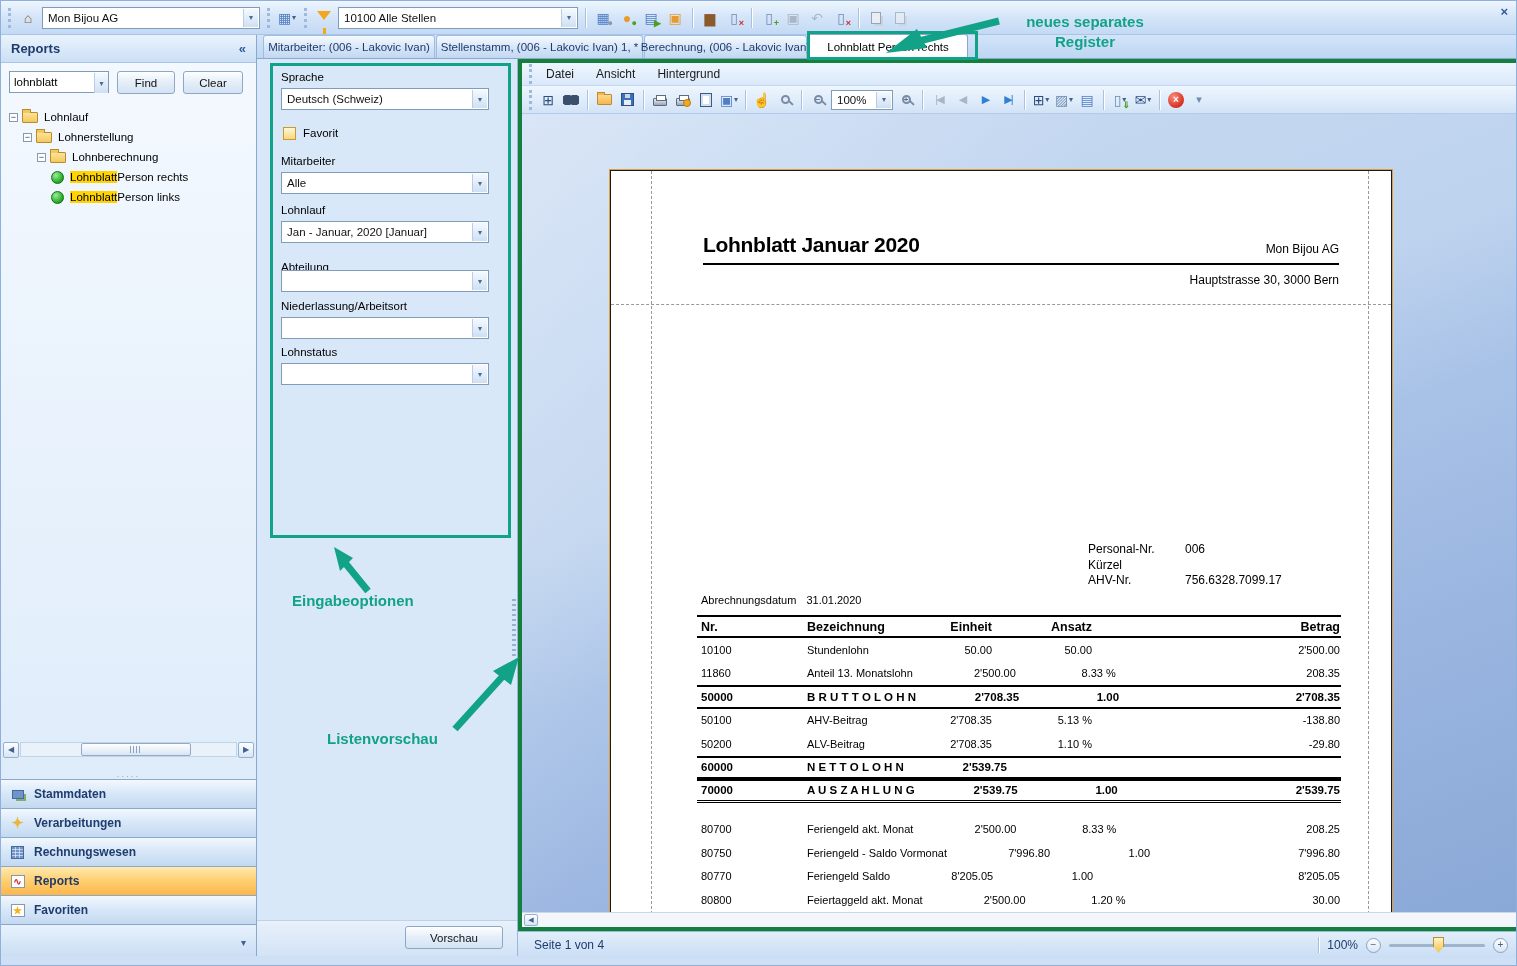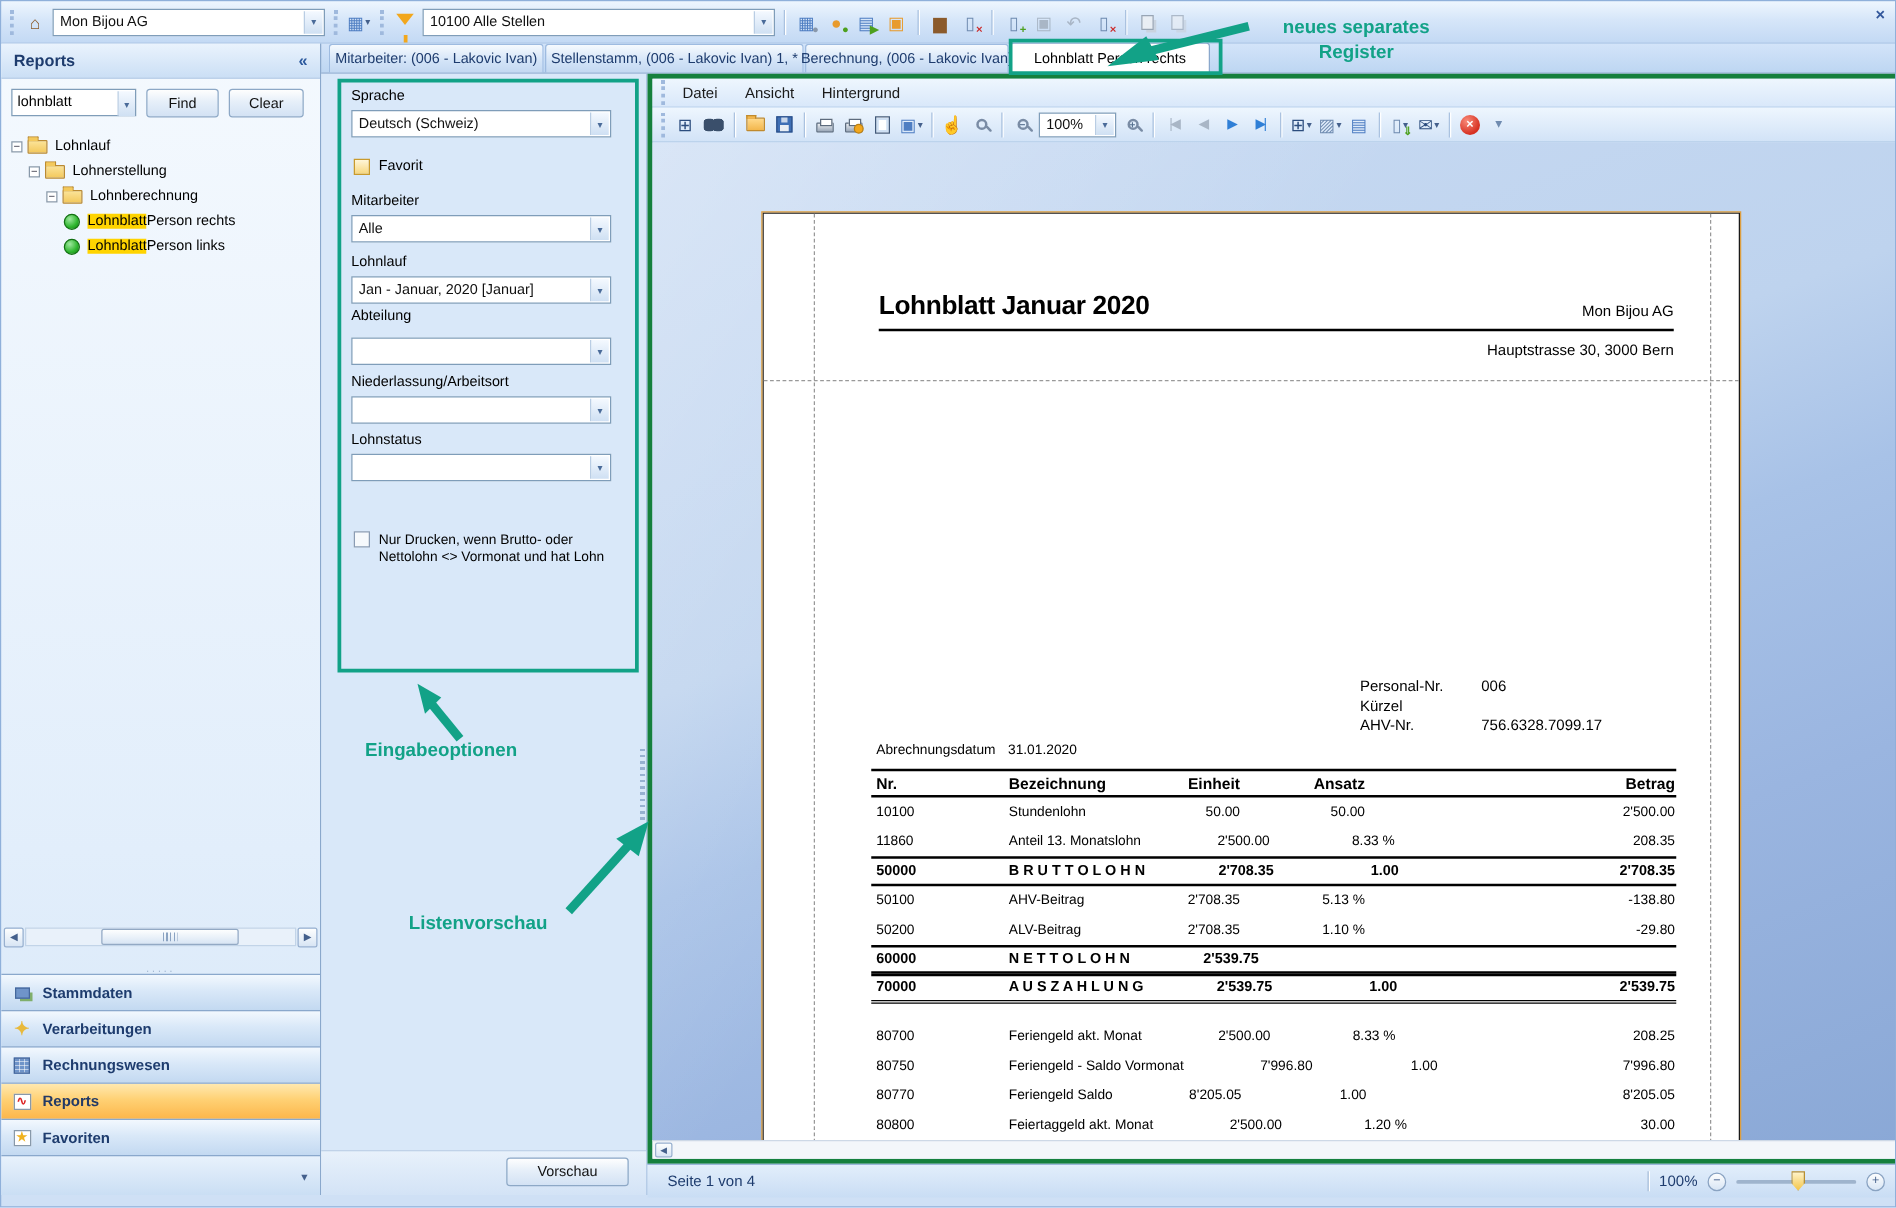--- a/index.html
+++ b/index.html
@@ -220,21 +220,21 @@
     </div>
     <span class="grip"></span>
     <span class="gi">
         <span class="c-blue">▦</span>
         <span class="caret-mini">▾</span>
       </span>
     <span class="grip"></span>
     <span class="gi">
         <span class="funnel"></span>
       </span>
-    <div class="combo" style="width:282px">
+    <div class="combo" style="width:240px">
       <span>10100 Alle Stellen</span>
       <span class="caret-btn">▾</span>
     </div>
     <span class="vsep"></span>
     <span class="gi">
         <span class="c-blue">▦</span>
         <span class="sub" style="color:#8a98ab">●</span>
       </span>
     <span class="gi">
         <span class="c-orange">●</span>
@@ -401,42 +401,38 @@
       <span>Alle</span>
       <span class="caret-btn">▾</span>
     </div>
 
     <span class="fld-label" style="top:145px">Lohnlauf</span>
     <div class="combo fld-combo" style="top:162px">
       <span>Jan - Januar, 2020 [Januar]</span>
       <span class="caret-btn">▾</span>
     </div>
 
-    <span class="fld-label" style="top:188px">Abteilung</span>
+    <span class="fld-label" style="top:202px">Abteilung</span>
     <div class="combo fld-combo" style="top:211px">
       <span></span>
       <span class="caret-btn">▾</span>
     </div>
 
     <span class="fld-label" style="top:241px">Niederlassung/Arbeitsort</span>
     <div class="combo fld-combo" style="top:258px">
       <span></span>
       <span class="caret-btn">▾</span>
     </div>
 
     <span class="fld-label" style="top:287px">Lohnstatus</span>
     <div class="combo fld-combo" style="top:304px">
       <span></span>
       <span class="caret-btn">▾</span>
     </div>
 
-    <div class="chkrow" style="top:366px;width:212px;line-height:14px;font-size:11px">
-      <span class="chk"></span>
-      <span>Nur Drucken, wenn Brutto- oder Nettolohn &lt;&gt; Vormonat und hat Lohn</span>
-    </div>
 
     <div class="mid-footer"></div>
     <button class="btn vorschau">Vorschau</button>
     <div class="mid-split"></div>
   </div>
 
   <div class="preview">
     <div class="pv-menubar">
       <span class="grip"></span>
       <span class="pv-menu-item">Datei</span>

